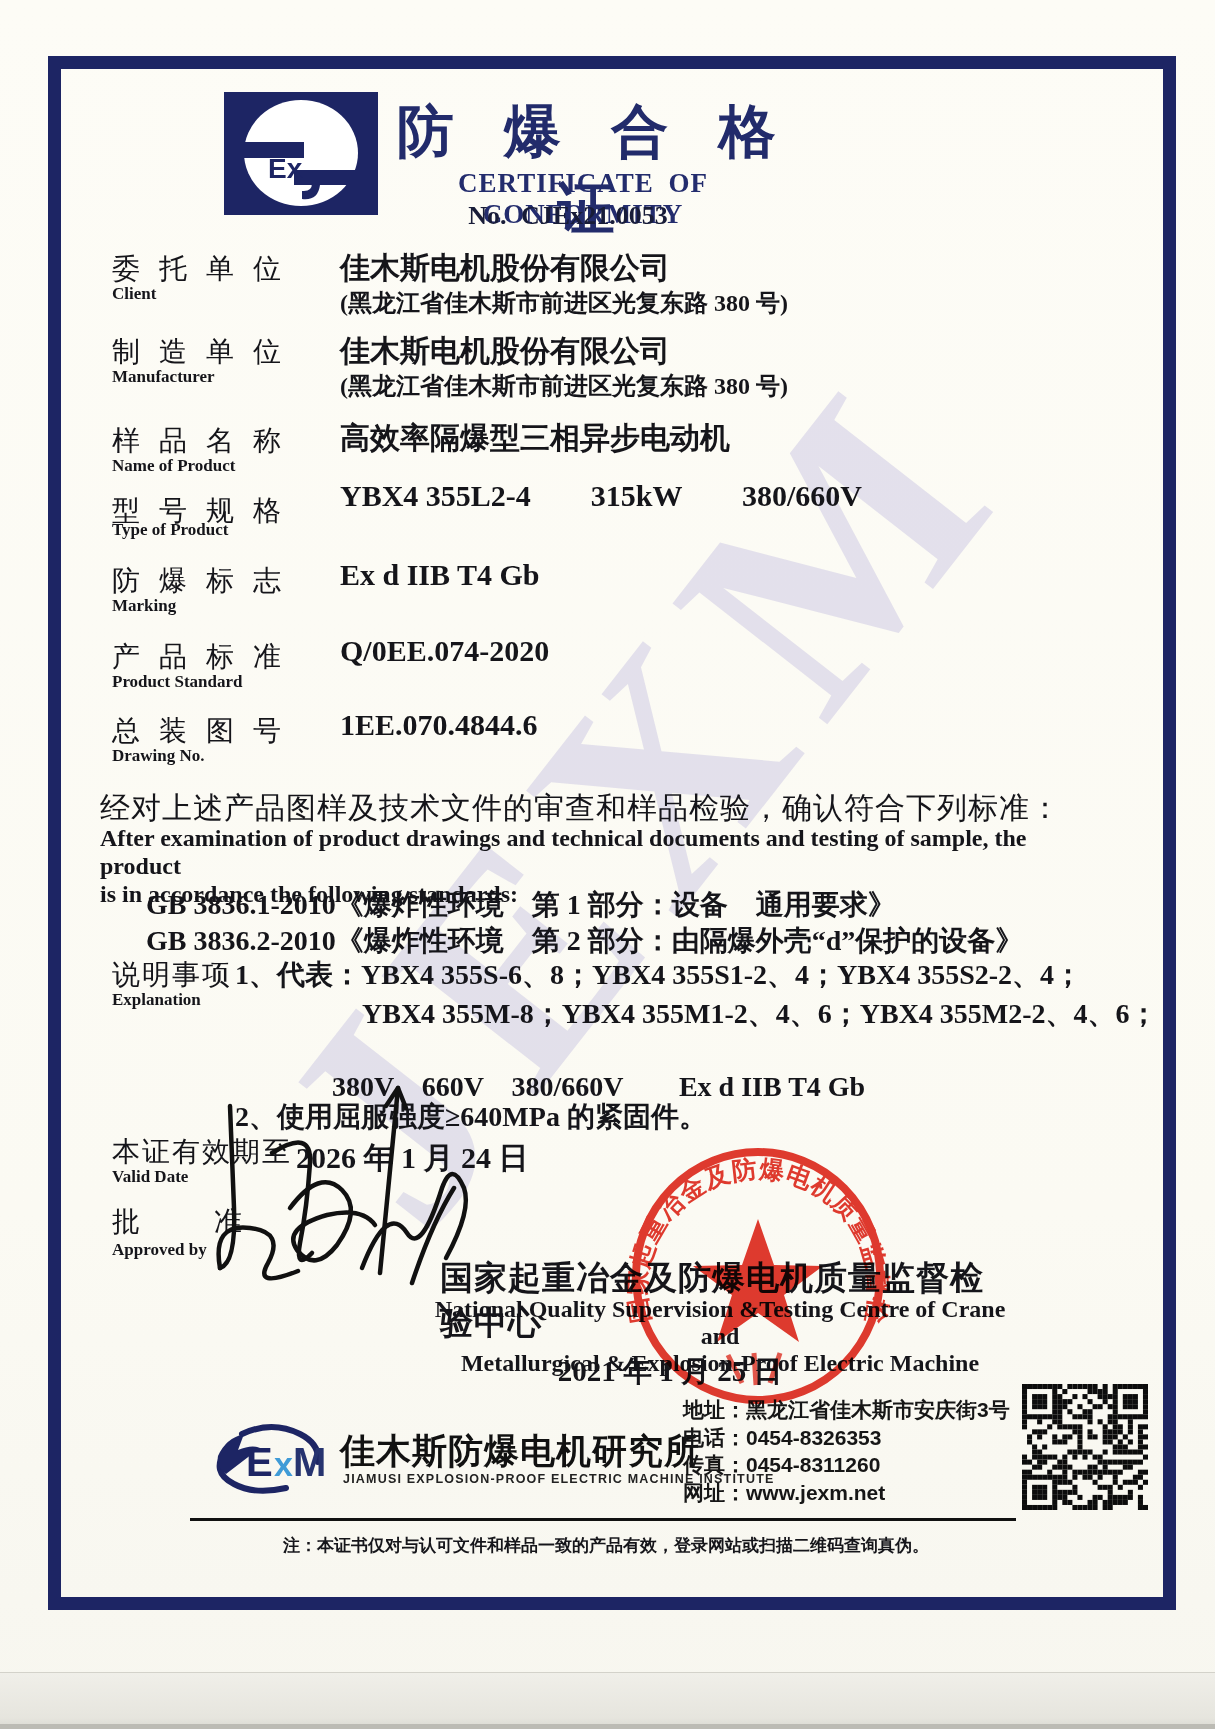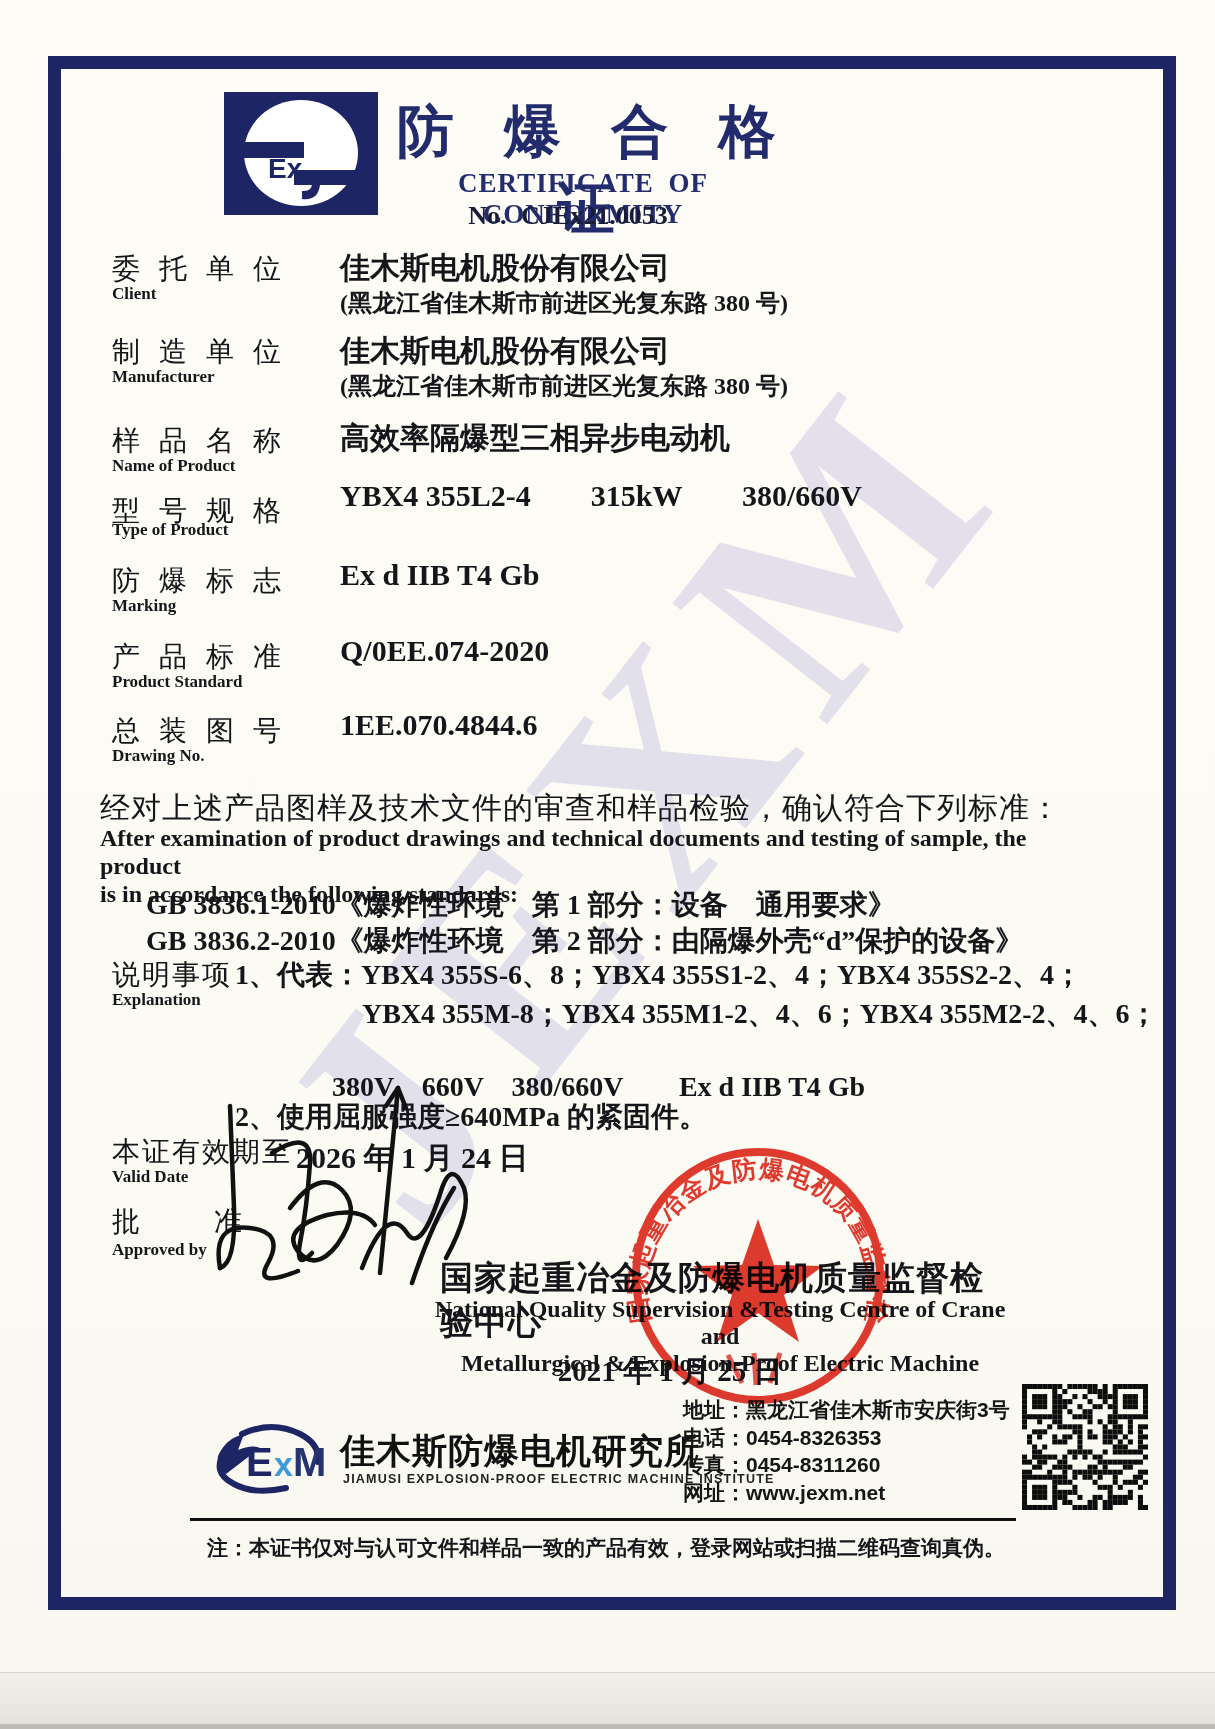--- a/index.html
+++ b/index.html
@@ -52,21 +52,21 @@
   .jexm-logo{left:212px;top:1420px;width:120px;height:78px;}
   .inst-zh{left:340px;top:1428px;width:560px;font-size:35px;font-weight:bold;letter-spacing:1px;
     font-family:"Liberation Sans","DejaVu Sans",sans-serif;color:#111;}
   .inst-en{left:343px;top:1472px;width:560px;font-size:12.5px;font-weight:bold;letter-spacing:1.2px;
     font-family:"Liberation Sans","DejaVu Sans",sans-serif;color:#222;}
   .contact{left:683px;top:1396px;width:330px;z-index:3;}
   .contact div{font-size:21px;font-weight:bold;line-height:27.5px;
     font-family:"Liberation Sans","DejaVu Sans",sans-serif;color:#161616;}
   .qr{left:1022px;top:1384px;width:126px;height:126px;z-index:3;}
   .divider{left:190px;top:1518px;width:826px;height:3px;background:#111;z-index:3;}
-  .note{left:186px;top:1534px;width:840px;text-align:center;font-size:21px;font-weight:bold;
+  .note{left:186px;top:1534px;width:840px;text-align:center;font-size:17px;font-weight:bold;
     font-family:Liberation Serif, serif;z-index:3;}
   .scan-band{position:absolute;left:0;bottom:0;width:100%;height:56px;
     background:linear-gradient(180deg,#f0efe9 0%,#e6e5de 80%,#d9d8d0 100%);
     border-top:1px solid #d3d2ca;z-index:0;}
   .scan-band-line{position:absolute;left:0;bottom:0;width:100%;height:5px;background:#bcbbb4;}
 </style>
 </head>
 <body>
 
 <div class="page">

